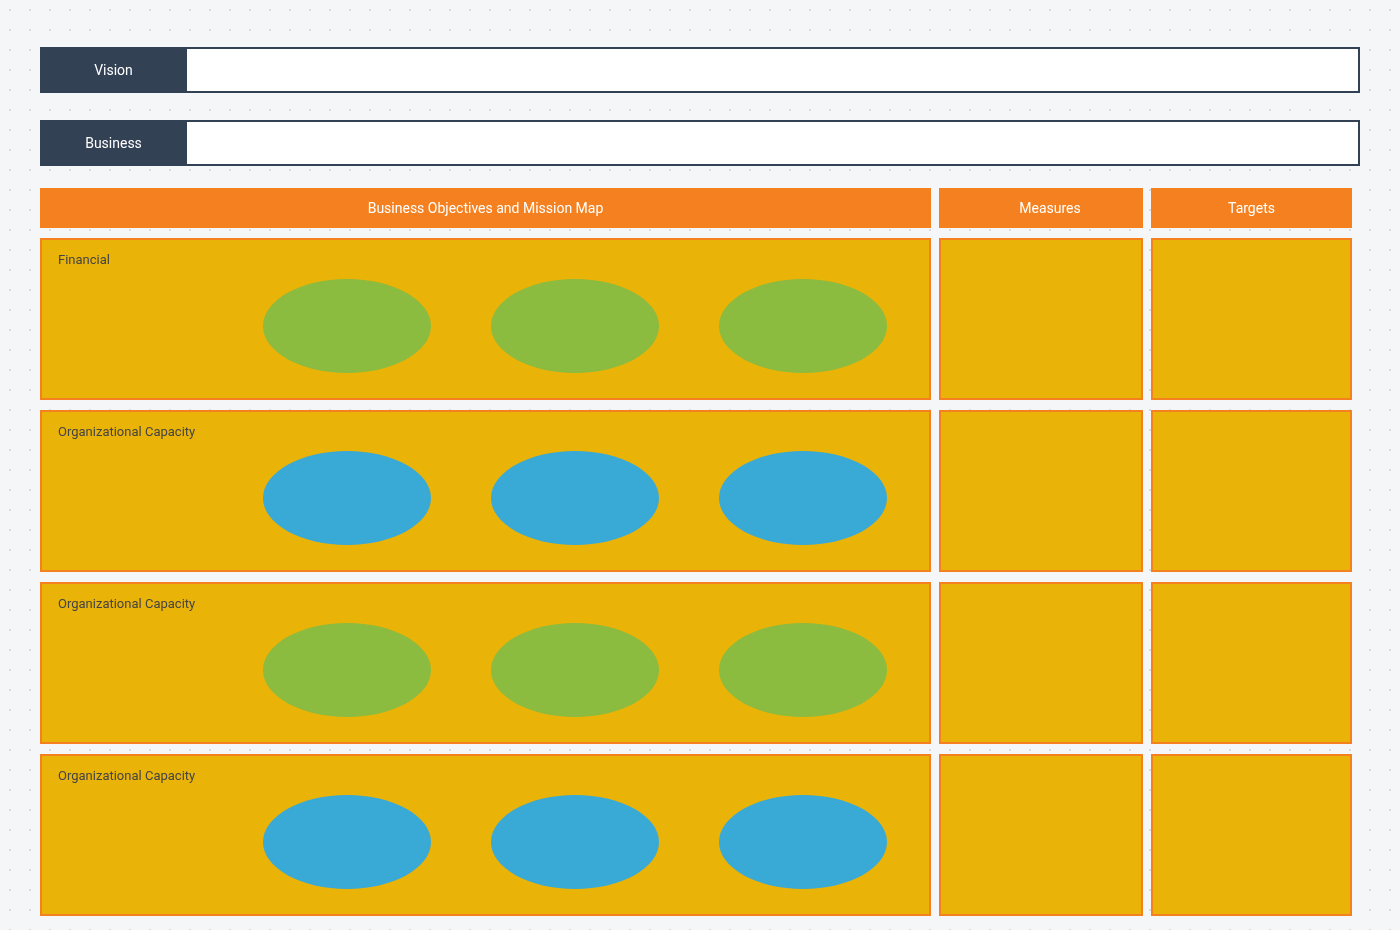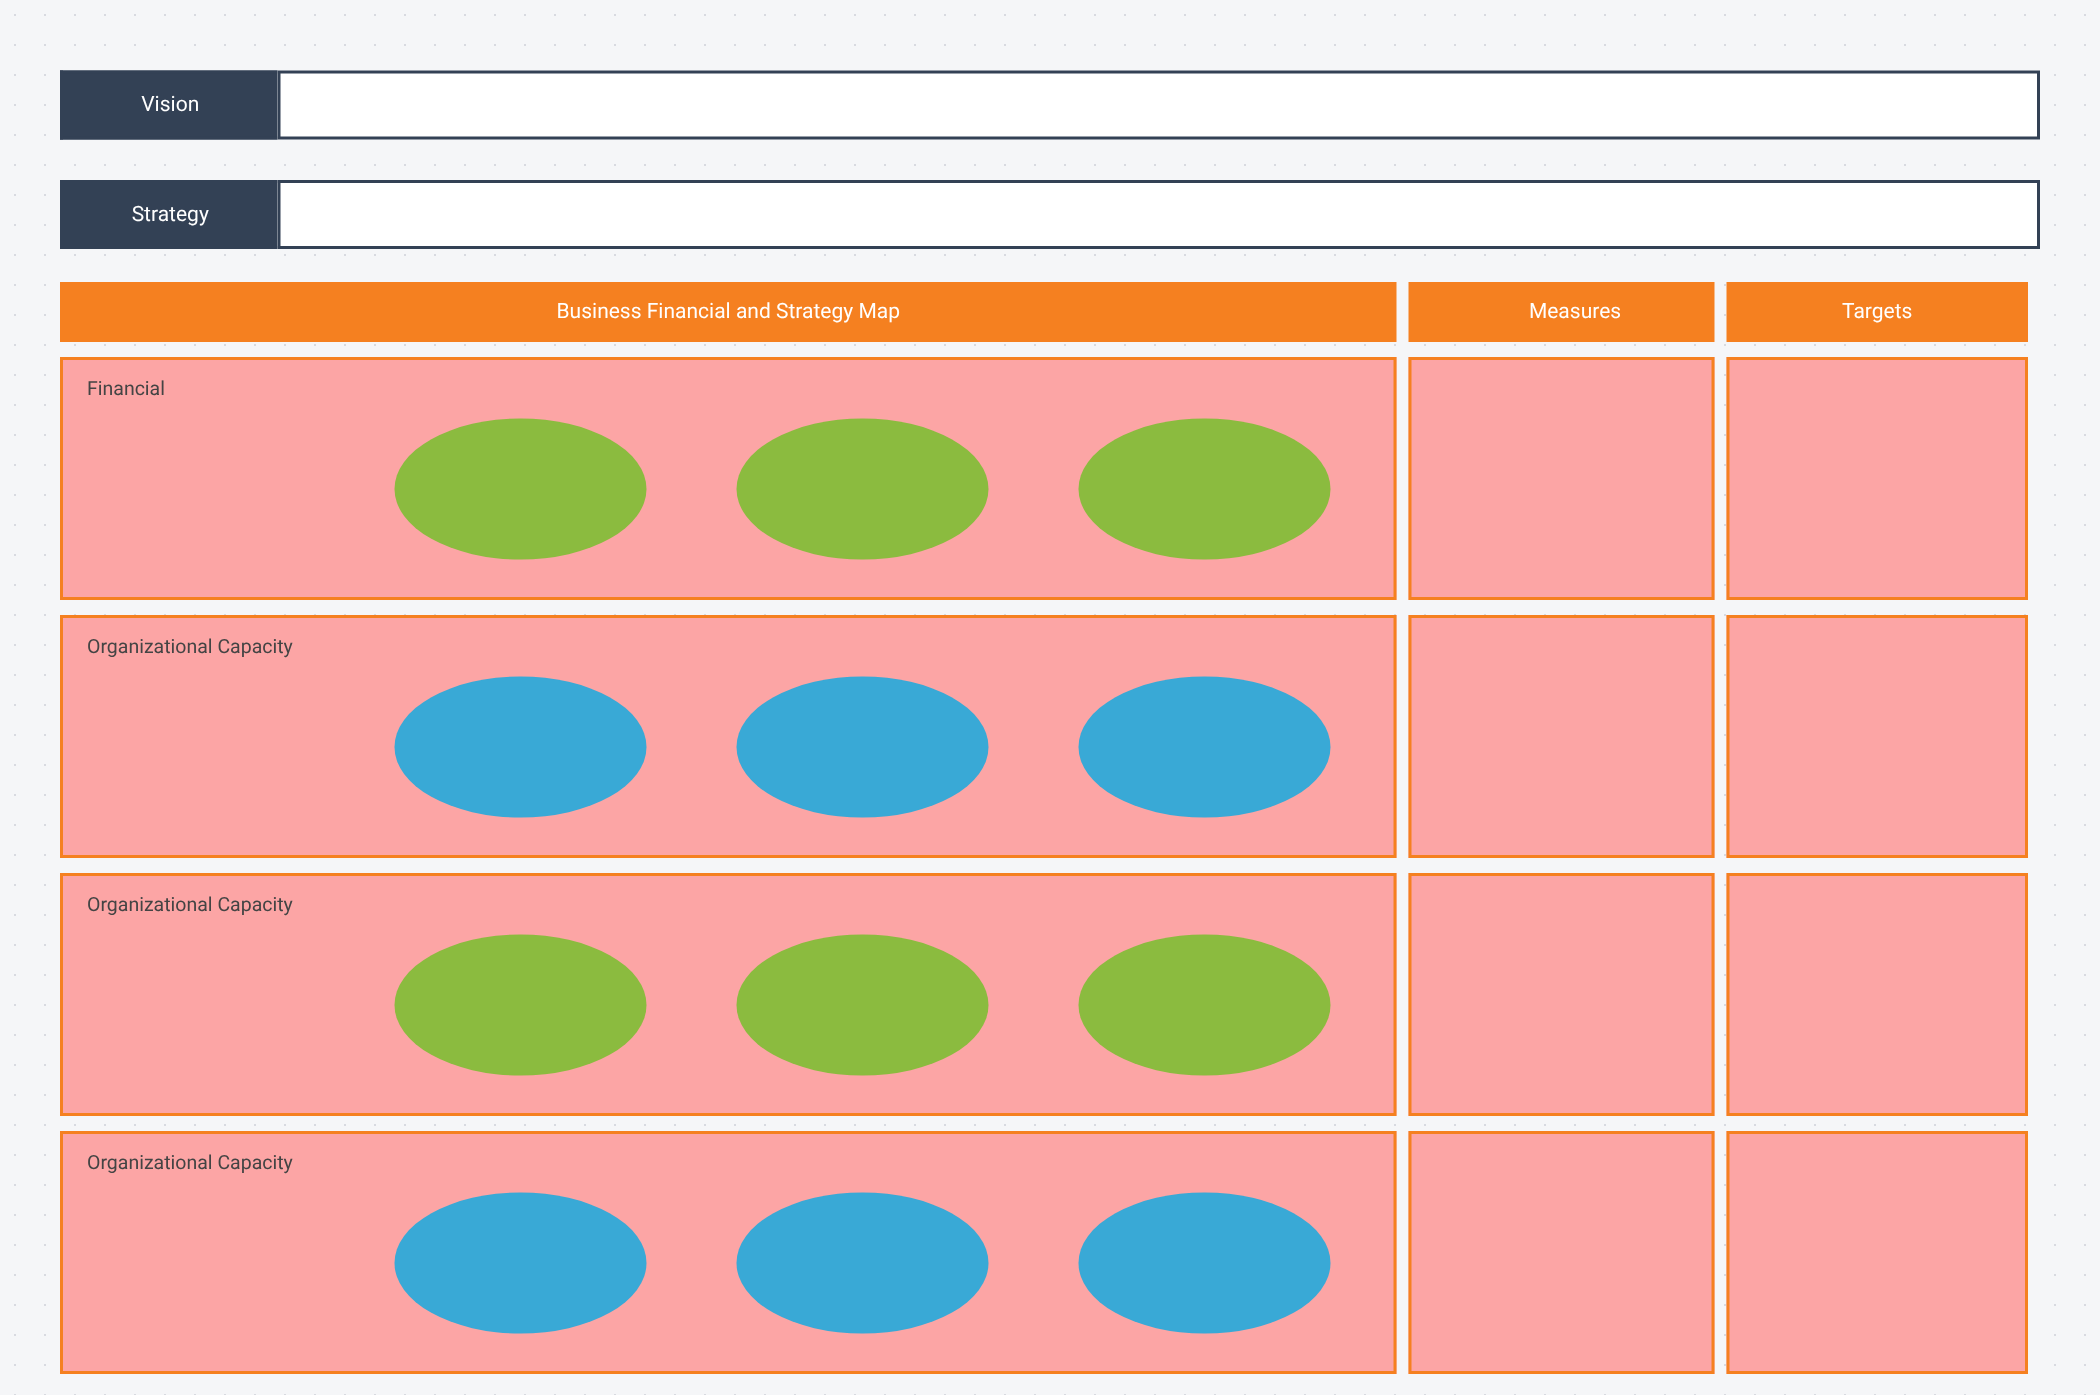--- a/index.html
+++ b/index.html
@@ -69,21 +69,21 @@
   .col-header.targets { flex: 0 0 201px; text-align: right; }
 
   
   .data-row {
     display: flex;
     gap: 8px;
     margin-bottom: 10px;
   }
   .cell {
     border: 2px solid #f58020;
-    background: #fca5a5;
+    background: #eab308;
   }
   .cell.main {
     flex: 0 0 891px;
     height: 162px;
     position: relative;
     padding: 12px 16px;
   }
   .cell.measures { flex: 0 0 204px; height: 162px; }
   .cell.targets { flex: 0 0 201px; height: 162px; }
 
@@ -114,28 +114,28 @@
 <div class="canvas">
 
   <div class="vm-row">
     <div class="vm-label">Vision</div>
     <div class="vm-input-wrap">
       <input class="vm-input" type="text" value="" style="">
     </div>
   </div>
 
   <div class="vm-row">
-    <div class="vm-label">Strategy</div>
+    <div class="vm-label">Business</div>
     <div class="vm-input-wrap">
       <input class="vm-input" type="text" value="" style="">
     </div>
   </div>
 
   <div class="col-headers">
-    <div class="col-header main">Business Financial and Strategy Map</div>
+    <div class="col-header main">Business Objectives and Mission Map</div>
     <div class="col-header measures">Measures</div>
     <div class="col-header targets">Targets</div>
   </div>
 
   <div class="data-row">
     <div class="cell main">
       <div class="perspective-label">Financial</div>
       <div class="ellipse-row">
         <div class="ellipse green"></div>
         <div class="ellipse green"></div>

